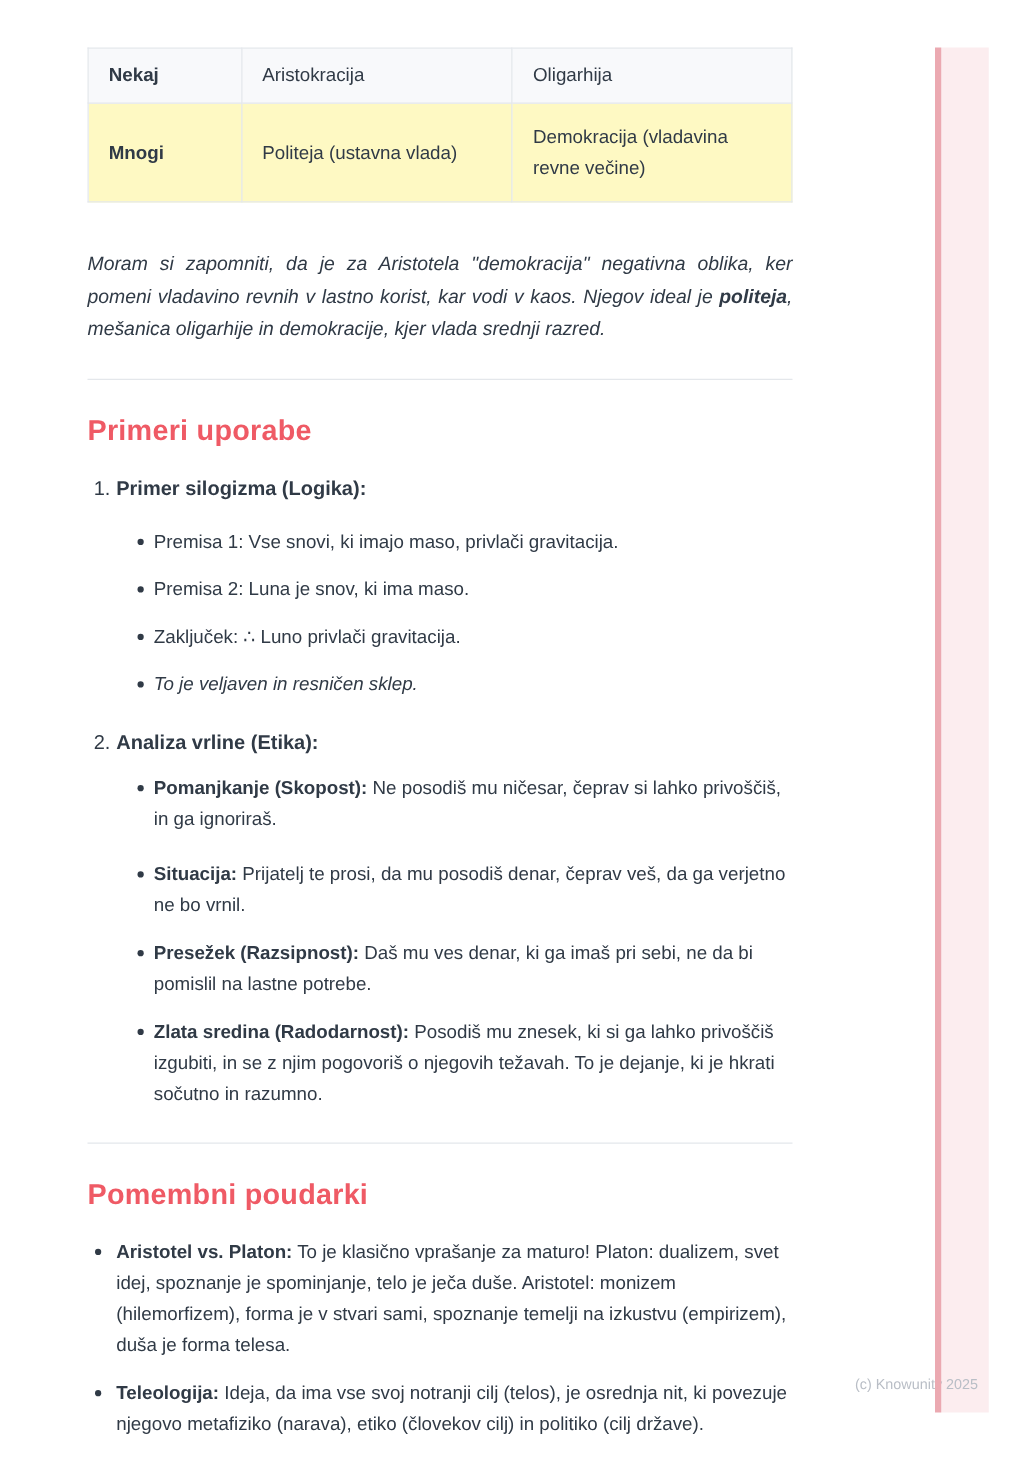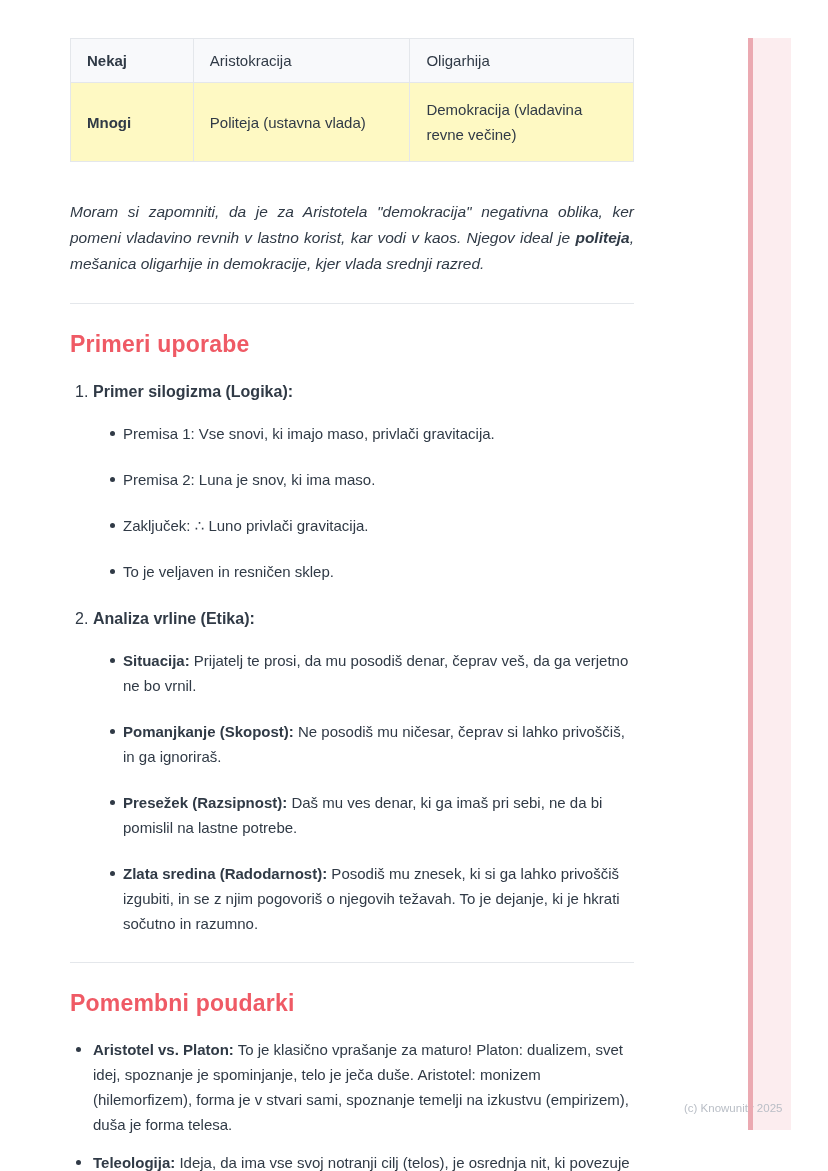--- a/index.html
+++ b/index.html
@@ -43,34 +43,34 @@
     color:#ef5a65; letter-spacing:.2px;
   }
   
   .num-item {
     display:flex; margin-top:22px; font-size:16px; line-height:21px;
   }
   .num-item .num { width:18px; flex:none; margin-left:5px; font-weight:400; }
   .num-item .num-title { font-weight:700; }
   
   .bullet-row { display:flex; font-size:15px; line-height:25px; }
-  .nested .bullet-row { margin-top:21px; }
+  .nested .bullet-row { margin-top:13px; }
   .nested .bullet-row.first { margin-top:19px; }
   .nested .dot { margin-left:40px; width:13px; }
   .top .bullet-row { margin-top:13px; }
   .top .bullet-row.first { margin-top:19px; }
   .top .dot { margin-left:6px; width:17px; }
   .dot { flex:none; position:relative; }
   .dot::before {
     content:""; position:absolute; left:0; top:10px;
     width:5px; height:5px; border-radius:50%; background:#303a46;
   }
   .btext { flex:1; }
   .btext b { font-weight:700; }
-  .bullet-row.italic .btext { }
+  .bullet-row.italic .btext { font-style:italic; }
   
   .ribbon-band {
     position:absolute; left:753px; top:38px; width:38px; height:1092px;
     background:#fcedef; z-index:1;
   }
   .ribbon-line {
     position:absolute; left:748px; top:38px; width:5px; height:1092px;
     background:#eba9b1; z-index:3;
   }
   
@@ -132,27 +132,27 @@
         <span class="dot"></span>
         <span class="btext"><span>To je veljaven in resničen sklep.</span></span>
       </div>
     </div>
 
     <div class="num-item" style="margin-top:24px;">
       <span class="num">2.</span>
       <span class="num-title">Analiza vrline (Etika):</span>
     </div>
     <div class="nested">
+      <div class="bullet-row">
+        <span class="dot"></span>
+        <span class="btext"><b>Pomanjkanje (Skopost):</b><span> Ne posodiš mu ničesar, čeprav si lahko privoščiš, in ga ignoriraš.</span></span>
+      </div>
       <div class="bullet-row first">
         <span class="dot"></span>
         <span class="btext"><b>Situacija:</b><span> Prijatelj te prosi, da mu posodiš denar, čeprav veš, da ga verjetno ne bo vrnil.</span></span>
-      </div>
-      <div class="bullet-row">
-        <span class="dot"></span>
-        <span class="btext"><b>Pomanjkanje (Skopost):</b><span> Ne posodiš mu ničesar, čeprav si lahko privoščiš, in ga ignoriraš.</span></span>
       </div>
       <div class="bullet-row">
         <span class="dot"></span>
         <span class="btext"><b>Presežek (Razsipnost):</b><span> Daš mu ves denar, ki ga imaš pri sebi, ne da bi pomislil na lastne potrebe.</span></span>
       </div>
       <div class="bullet-row">
         <span class="dot"></span>
         <span class="btext"><b>Zlata sredina (Radodarnost):</b><span> Posodiš mu znesek, ki si ga lahko privoščiš izgubiti, in se z njim pogovoriš o njegovih težavah. To je dejanje, ki je hkrati sočutno in razumno.</span></span>
       </div>
     </div>

